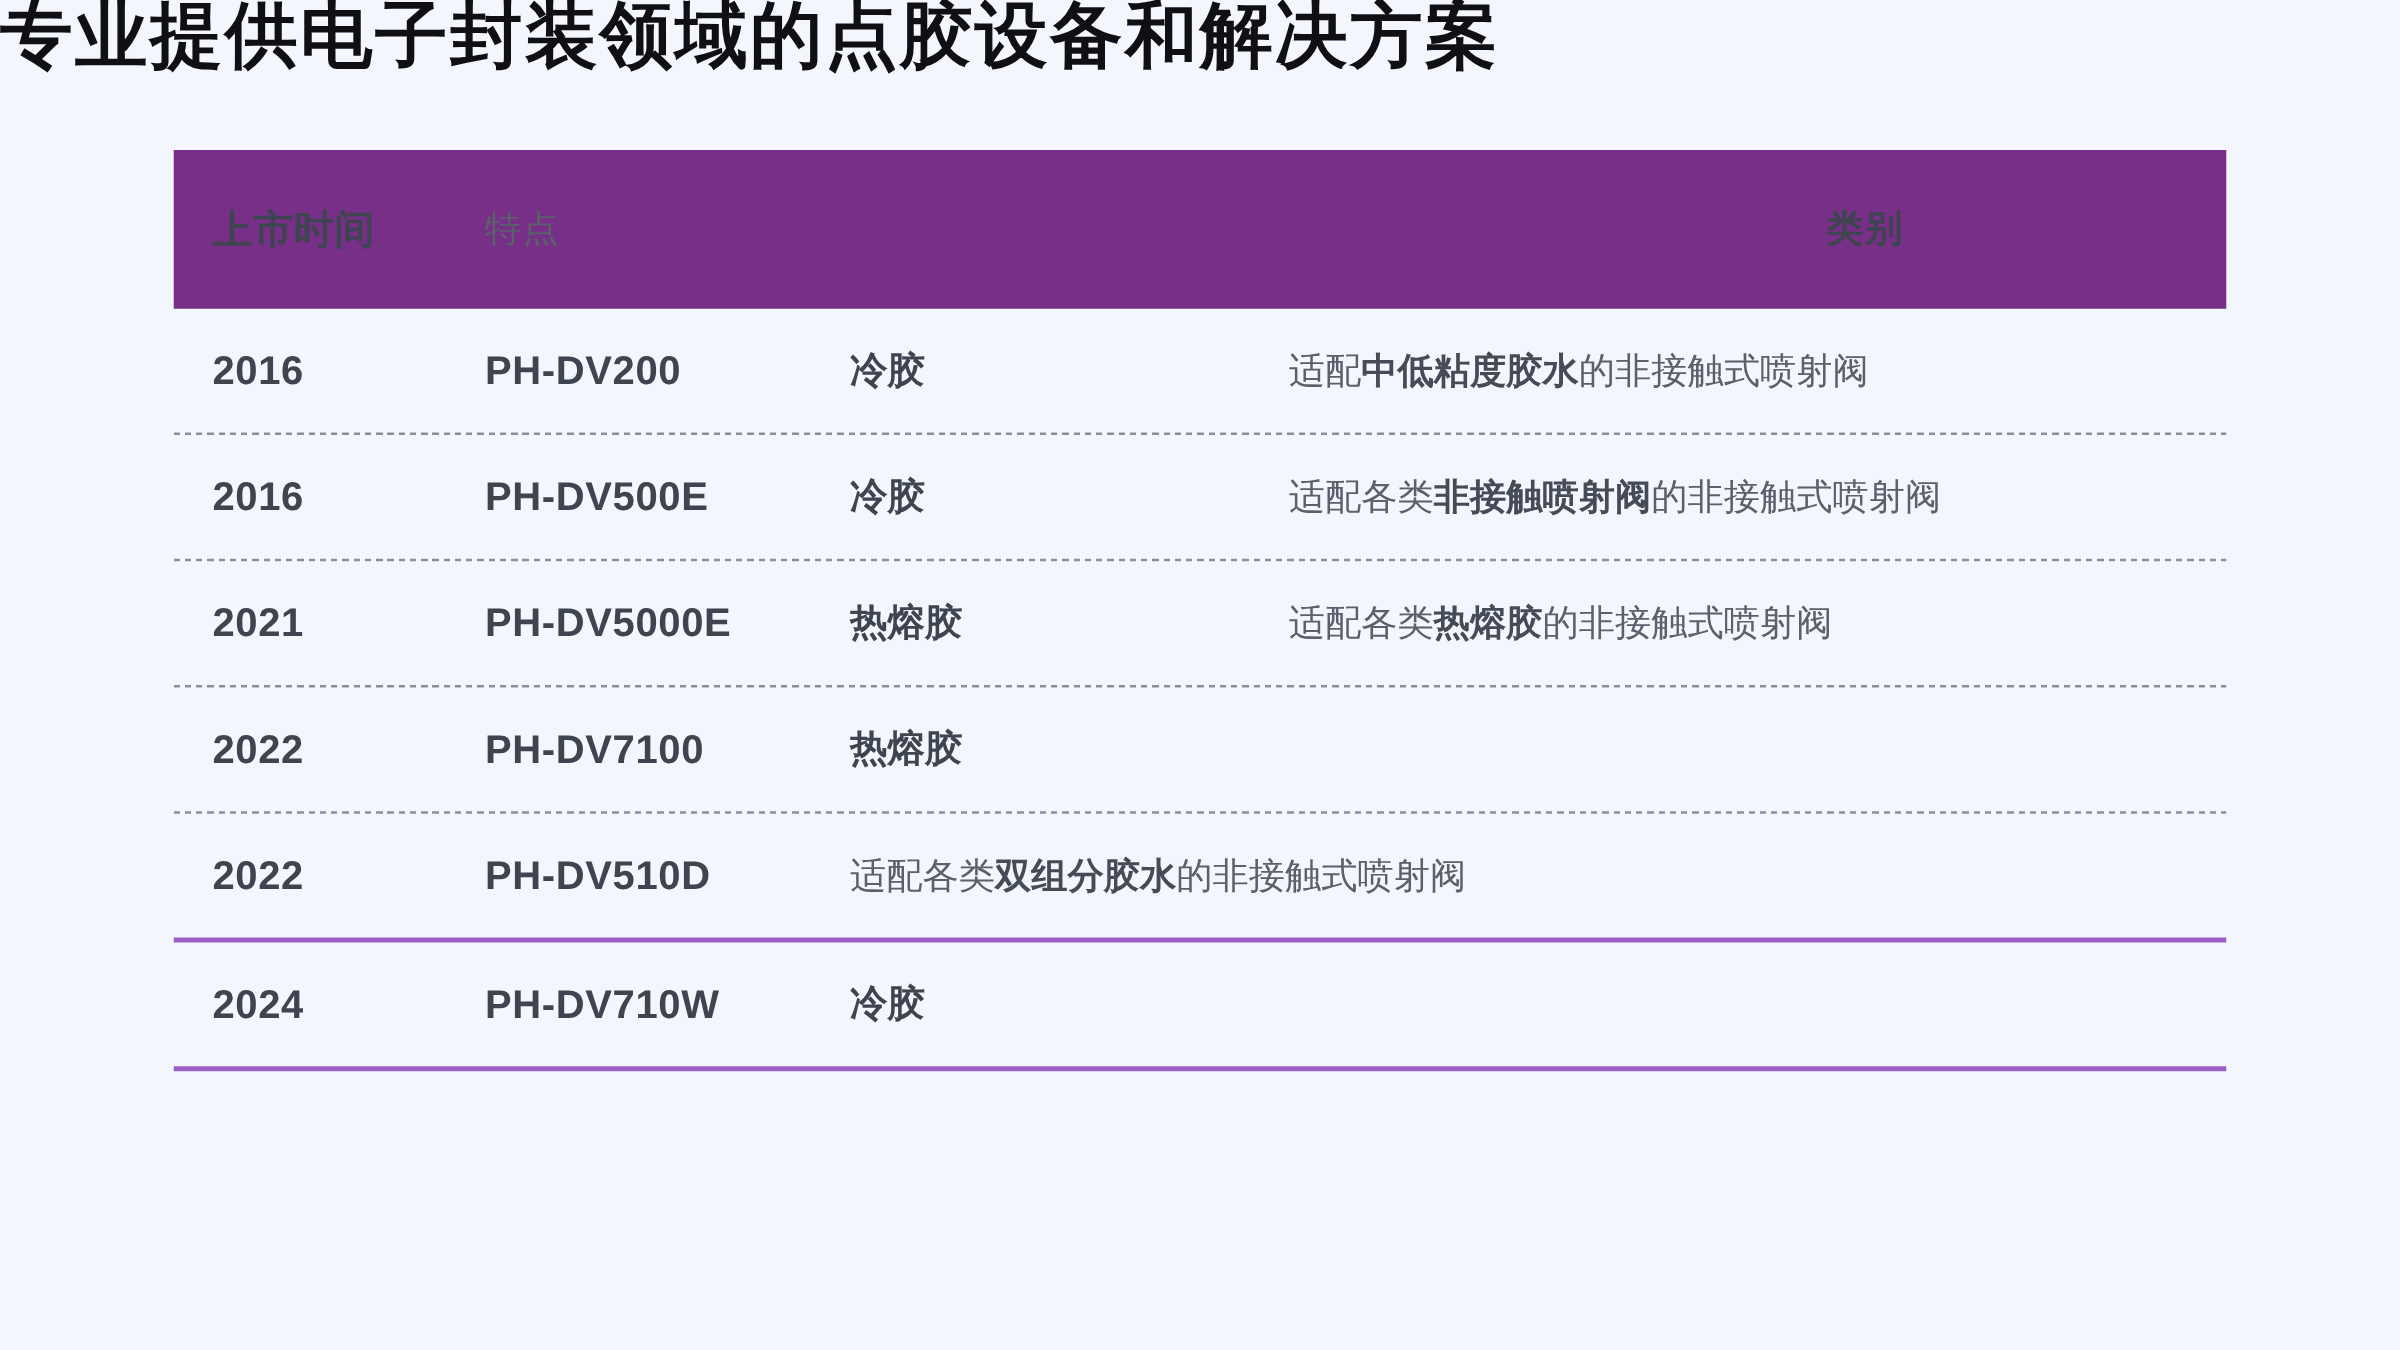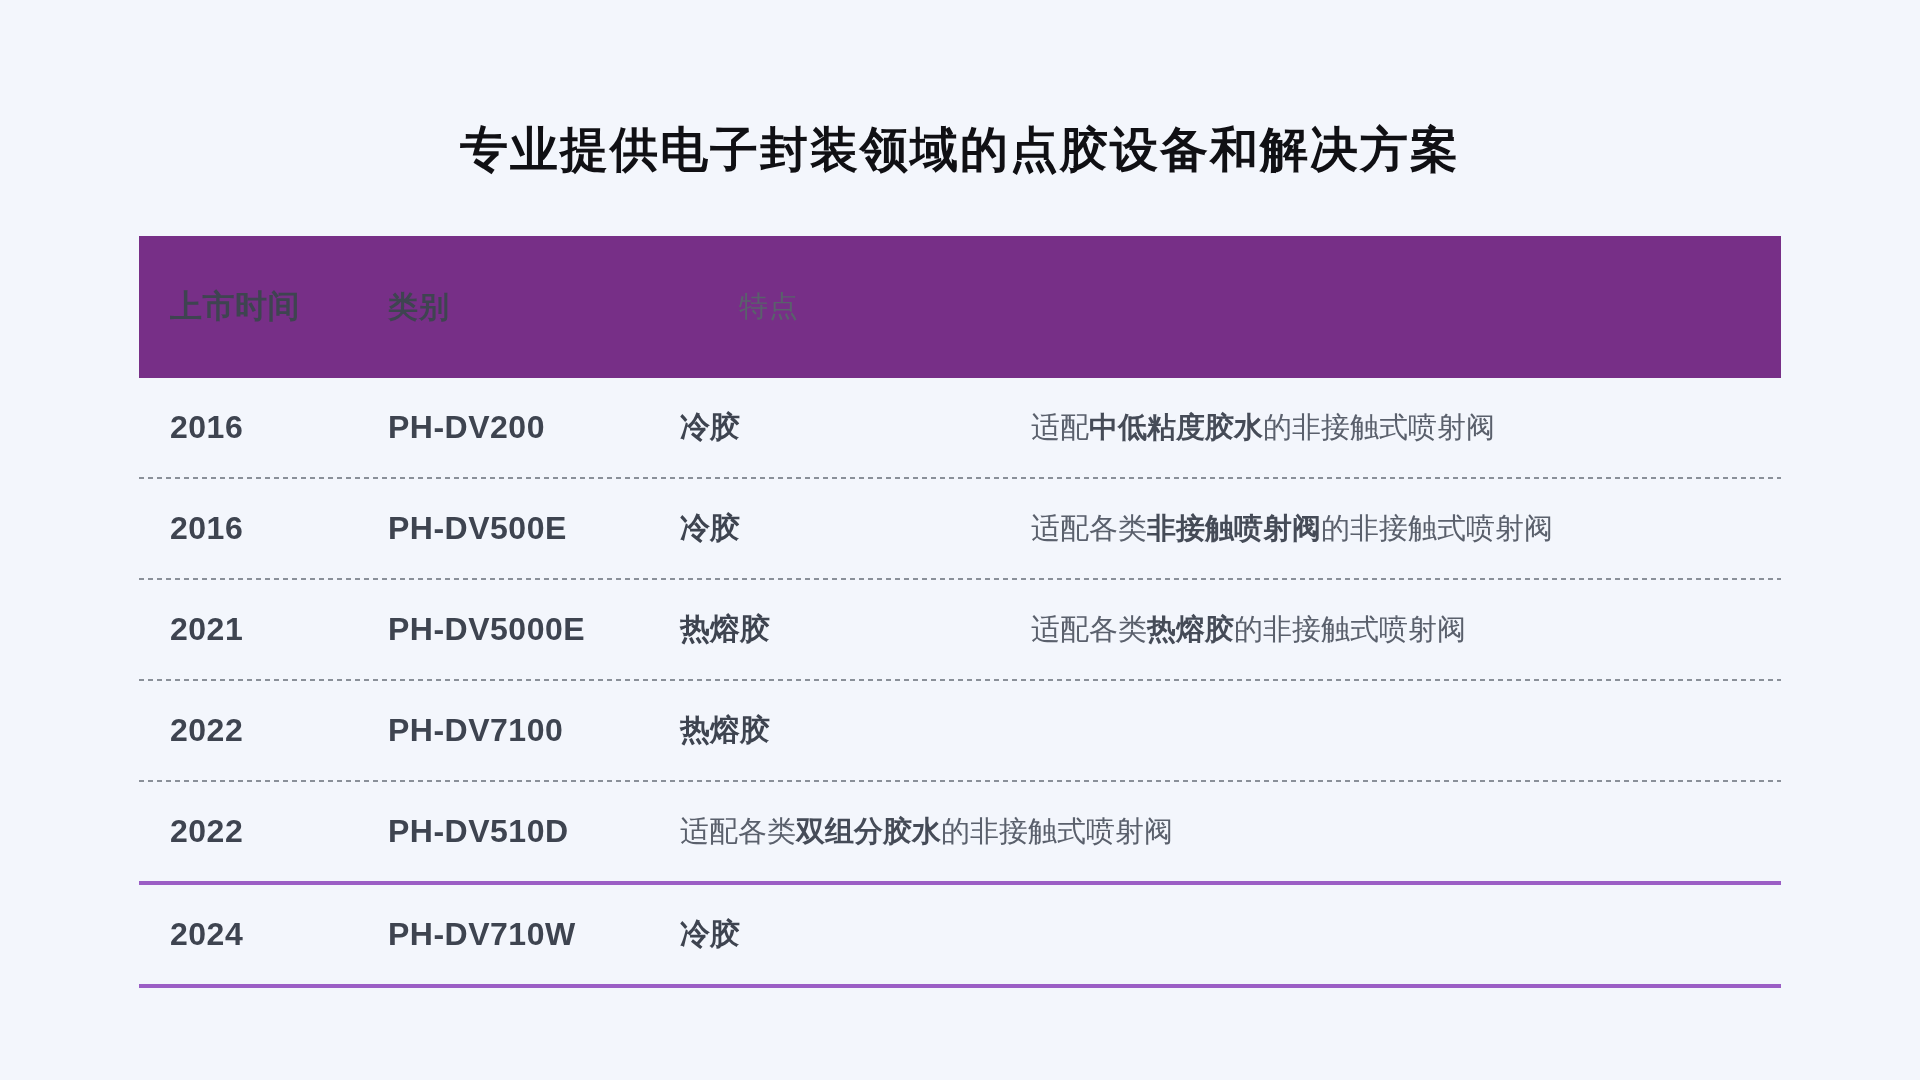--- a/index.html
+++ b/index.html
@@ -15,37 +15,35 @@
   }
   *{box-sizing:border-box; margin:0; padding:0;}
   html,body{width:1920px; height:1080px; overflow:hidden;}
   body{
     background: var(--bg);
     font-family: "Liberation Sans", "DejaVu Sans", sans-serif;
   }
   .page{ width:1920px; height:1080px; position:relative; }
 
   .title{
-    padding-top:126px;
-    text-align:center;
-    font-size:48px;
+    font-size:58px;
     line-height:1.0;
     font-weight:900;
     letter-spacing:2px;
     color: var(--title-color);
   }
 
   .table{
     width:1642px;
     margin:62px auto 0 auto;
   }
 
   .thead{
     display:flex;
-    height:142px;
+    height:127px;
     background: var(--header-bg);
     align-items:center;
   }
   .th{
     color: var(--header-text);
     font-size:30px;
     font-weight:700;
     padding-left:31px;
     letter-spacing:1px;
   }
@@ -101,22 +99,22 @@
 <body>
 
 <div class="page">
 
   <h1 class="title">专业提供电子封装领域的点胶设备和解决方案</h1>
 
   <div class="table">
 
     <div class="thead">
       <div class="th col-year">上市时间</div>
+      <div class="th col-feature">特点</div>
       <div class="th col-category">类别</div>
-      <div class="th col-feature">特点</div>
     </div>
 
     <div class="row">
       <div class="td col-year">2016</div>
       <div class="td col-model">PH-DV200</div>
       <div class="td col-category">冷胶</div>
       <div class="td col-feature"><span>适配</span><b>中低粘度胶水</b><span>的非接触式喷射阀</span></div>
     </div>
     <div class="divider-dashed"></div>
 

